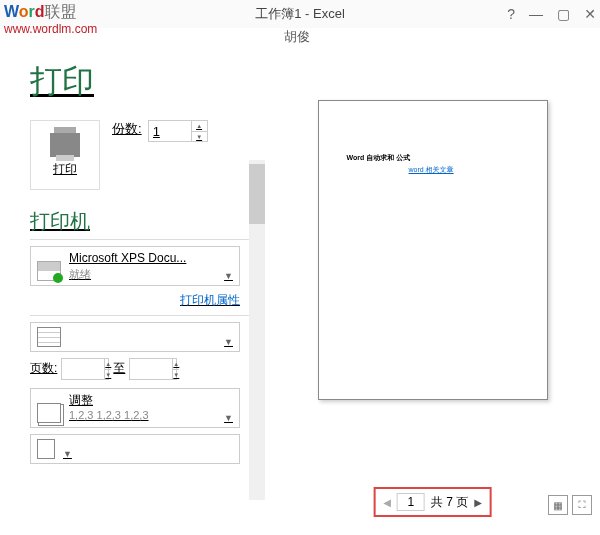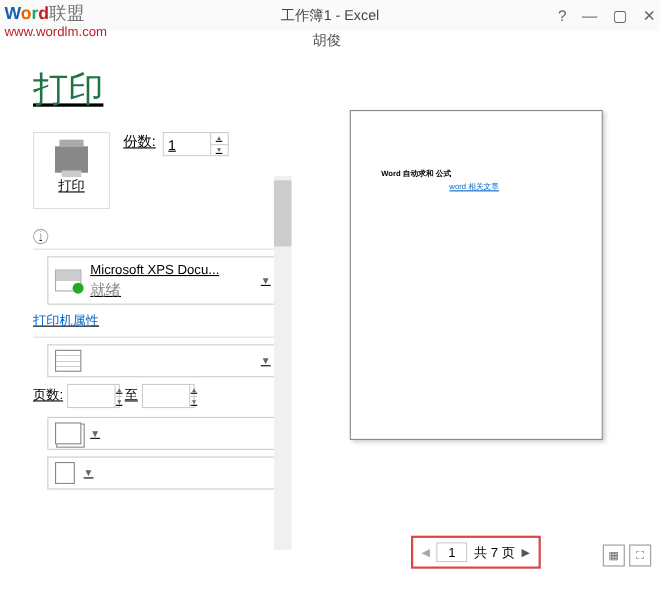--- a/index.html
+++ b/index.html
@@ -26,31 +26,31 @@
 .print-icon::after { content:''; position:absolute; bottom:-4px; left:6px; right:6px; height:6px; background:#ccc; }
 .print-label { font-size: 12px; }
 .copies { display: flex; align-items: flex-start; gap: 6px; font-size: 13px; }
 .spinner { width: 60px; height: 22px; border: 1px solid #ccc; display: flex; }
 .spinner input { width: 42px; border: none; padding: 0 4px; font-size: 13px; outline: none; }
 .spinner-btns { width: 16px; display: flex; flex-direction: column; border-left: 1px solid #ccc; }
 .spinner-btns div { flex: 1; font-size: 6px; text-align: center; line-height: 10px; color: #666; border-bottom: 1px solid #ccc; }
 .section-h { font-size: 20px; color: #217346; margin: 18px 0 4px; font-weight: 300; display: flex; justify-content: space-between; align-items: center; }
 .section-h .info { width: 14px; height: 14px; border: 1px solid #aaa; border-radius: 50%; font-size: 10px; text-align: center; line-height: 12px; color: #aaa; }
 .divider { height: 1px; background: #ddd; margin: 2px 0 6px; }
-.dropdown { border: 1px solid #ccc; padding: 4px 6px; display: flex; align-items: center; gap: 8px; margin-bottom: 6px; width: 210px; position: relative; margin-left: 13px; }
+.dropdown { border: 1px solid #ccc; padding: 4px 6px; display: flex; align-items: flex-end; gap: 8px; margin-bottom: 6px; width: 210px; position: relative; }
 .dropdown .dd-icon { width: 24px; height: 20px; flex-shrink: 0; }
 .printer-ico { background: linear-gradient(#ccc 50%, #fff 50%); border: 1px solid #aaa; position: relative; }
 .printer-ico::after { content:''; position:absolute; right:-3px; bottom:-3px; width:10px; height:10px; background:#2a2; border-radius:50%; }
 .sheet-ico { border: 1px solid #888; background: repeating-linear-gradient(#fff 0 4px, #ccc 4px 5px); }
 .collate-ico { border: 1px solid #888; background: #fff; box-shadow: 2px 2px 0 #fff, 2px 2px 0 1px #888; }
 .orient-ico { width: 18px !important; height: 22px; border: 1px solid #888; background: #fff; }
 .dd-text { flex: 1; font-size: 12px; line-height: 1.3; }
-.dd-text .sub { color: #888; font-size: 14px; }
+.dd-text .sub { color: #888; font-size: 11px; }
 .dd-arrow { font-size: 9px; color: #666; }
-.link { color: #0066cc; font-size: 12px; text-align: left; width: 210px; margin-bottom: 6px; }
+.link { color: #0066cc; font-size: 12px; text-align: right; width: 210px; margin-bottom: 6px; }
 .pages-row { display: flex; align-items: center; gap: 4px; font-size: 12px; margin: 4px 0 8px; }
 .pages-row .spinner { width: 48px; }
 .right { flex: 1; position: relative; padding: 10px 30px 0 30px; }
 .preview { width: 230px; height: 300px; border: 1px solid #888; margin: 38px auto 0; box-shadow: 2px 2px 4px rgba(0,0,0,.2); background: #fff; position: relative; }
 .preview-text { position: absolute; top: 52px; left: 28px; font-size: 7px; font-weight: bold; }
 .preview-link { position: absolute; top: 64px; left: 90px; font-size: 7px; color: #0066cc; text-decoration: underline; }
 .nav { position: absolute; bottom: 18px; left: 50%; transform: translateX(-50%); display: flex; align-items: center; gap: 6px; font-size: 12px; border: 2px solid #d44; padding: 4px 8px; }
 .nav-arrow { color: #aaa; font-size: 10px; }
 .nav input { width: 28px; height: 18px; border: 1px solid #ccc; text-align: center; font-size: 12px; }
 .zoom-icons { position: absolute; bottom: 20px; right: 8px; display: flex; gap: 4px; }
@@ -95,20 +95,21 @@
           <input value="1" style="">
           <div class="spinner-btns">
               <div>▲</div>
               <div style="border:none">▼</div>
             </div>
         </div>
       </div>
     </div>
 
     <div class="section-h">
+      <span>打印机</span>
       <span class="info">i</span>
     </div>
     <div class="divider"></div>
     <div class="dropdown">
       <div class="dd-icon printer-ico"></div>
       <div class="dd-text">
         <div>Microsoft XPS Docu...</div>
         <div class="sub">就绪</div>
       </div>
       <div class="dd-arrow">▼</div>
@@ -138,20 +139,24 @@
         <input value="" style="">
         <div class="spinner-btns">
             <div>▲</div>
             <div style="border:none">▼</div>
           </div>
       </div>
     </div>
 
     <div class="dropdown">
       <div class="dd-icon collate-ico"></div>
+      <div class="dd-text">
+        <div>调整</div>
+        <div class="sub">1,2,3    1,2,3    1,2,3</div>
+      </div>
       <div class="dd-arrow">▼</div>
     </div>
 
     <div class="dropdown">
       <div class="dd-icon orient-ico"></div>
       <div class="dd-arrow">▼</div>
     </div>
 
     <div class="left-scroll">
       <div class="left-scroll-thumb"></div>

